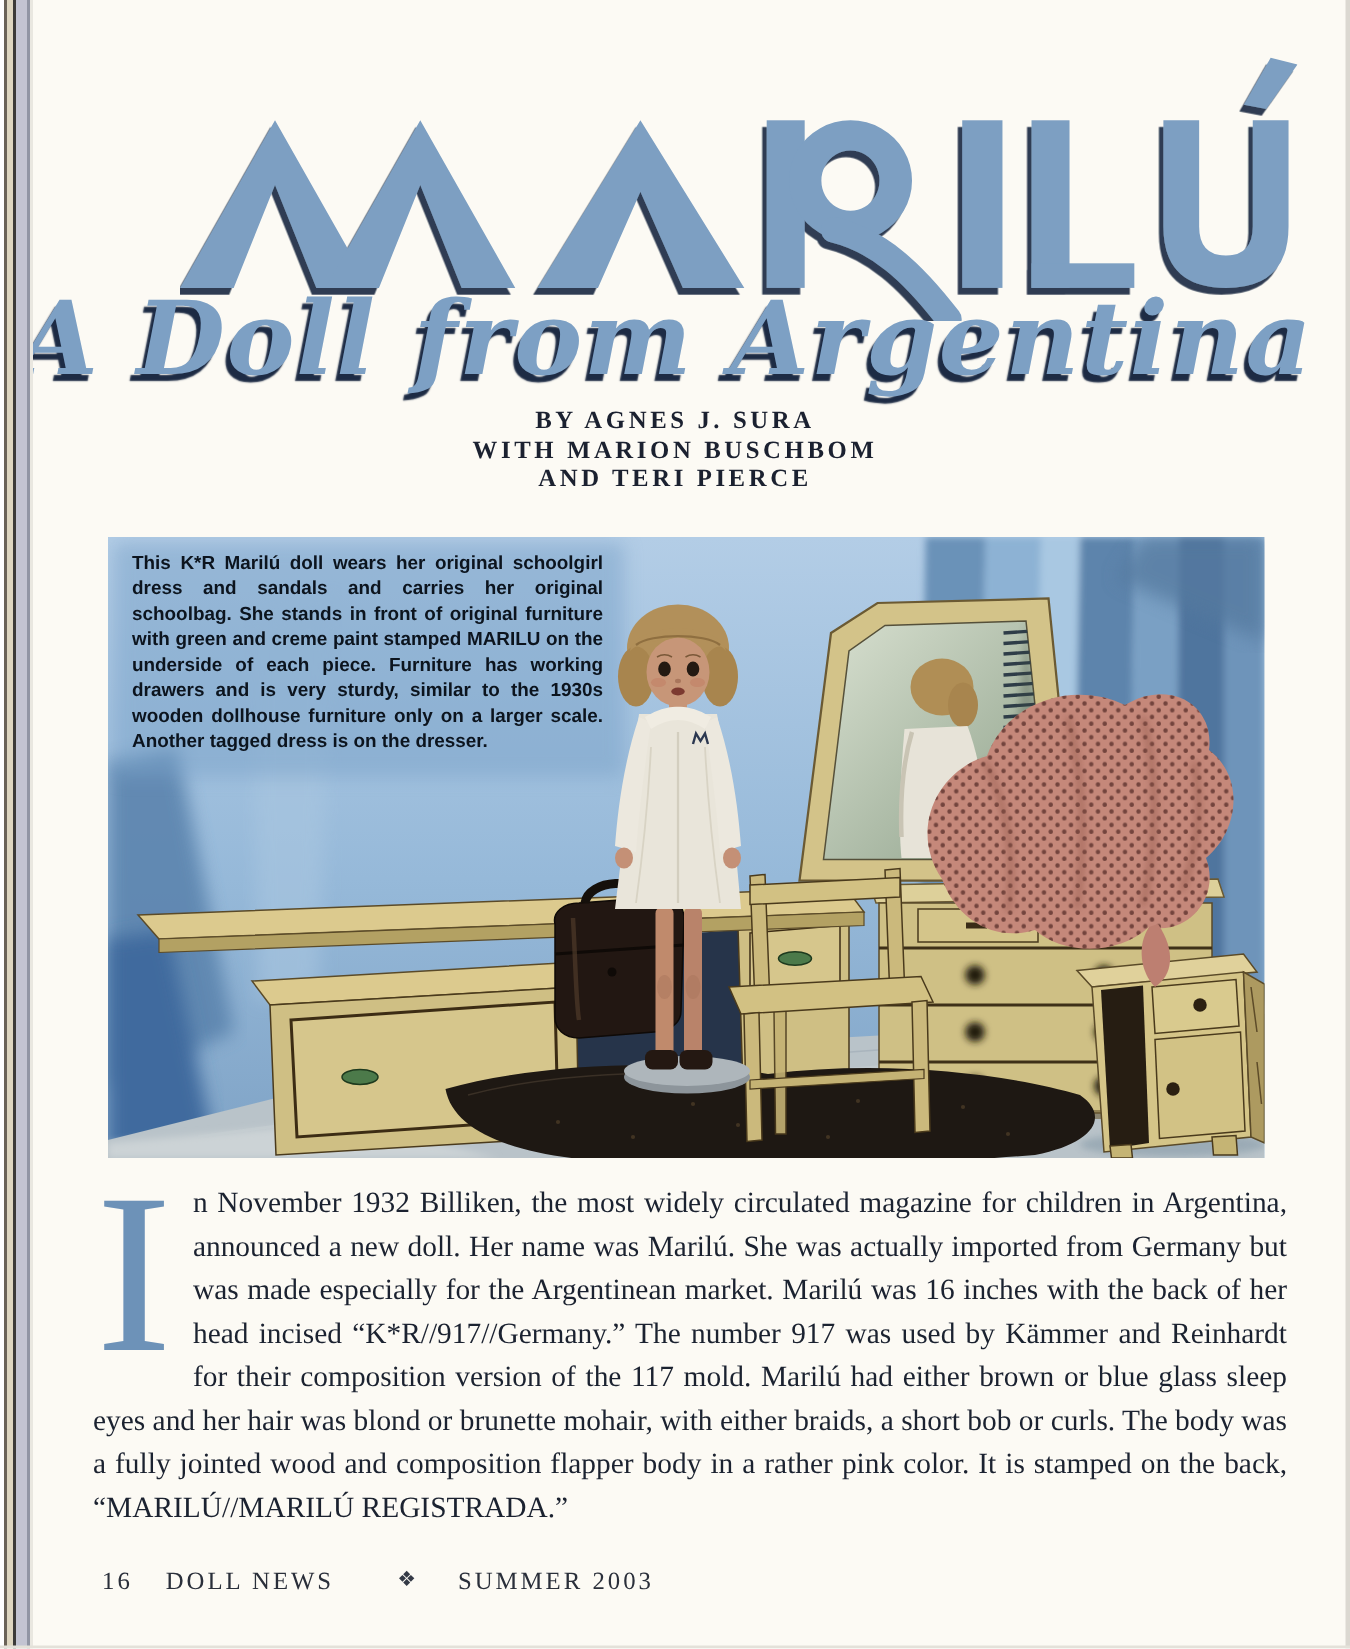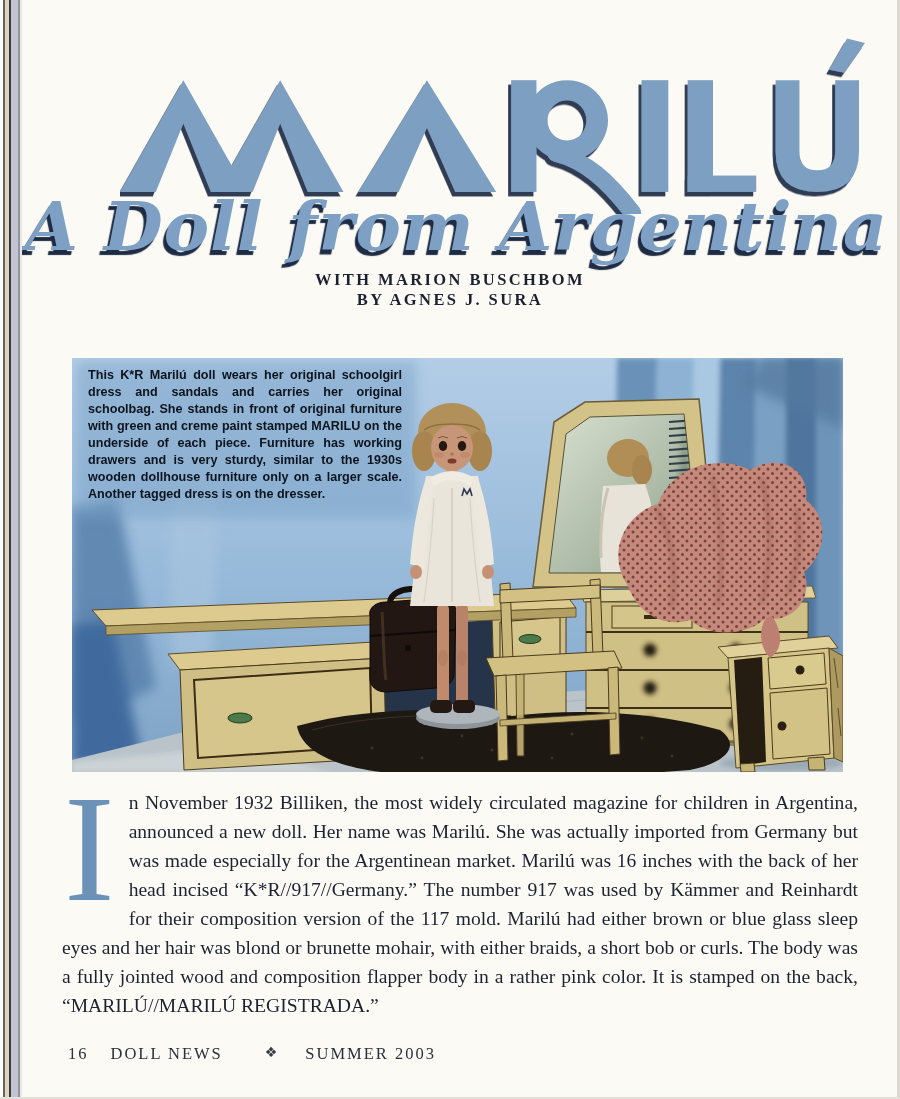--- a/index.html
+++ b/index.html
@@ -10,21 +10,21 @@
   .binding{position:absolute;left:0;top:0;width:22px;height:1099px;
     background:linear-gradient(90deg,#ffffff 0 3px,#6b6358 3px 5px,#ded6c0 5px 9px,
                #3c3b39 9px 11px,#c3c4d2 11px 18px,#9195a4 18px 20px,#e9e7e0 20px 22px);}
   .right-edge{position:absolute;right:0;top:0;width:3px;height:1099px;background:#dbd8d1;}
   .bottom-edge{position:absolute;left:0;bottom:0;width:900px;height:2px;background:#e4e1d9;}
 
   
   .title-wrap{position:absolute;left:120px;top:34px;width:745px;height:180px;}
   .title-wrap svg{display:block;width:745px;height:auto;}
   .sr-only{position:absolute;width:1px;height:1px;overflow:hidden;clip:rect(0 0 0 0);white-space:nowrap;}
-  .subtitle{position:absolute;left:0;top:186px;width:888px;text-align:right;
+  .subtitle{position:absolute;left:0;top:186px;width:888px;text-align:center;
     font-family:"DejaVu Serif",serif;font-style:italic;font-weight:bold;
     font-size:68px;letter-spacing:1px;color:#7da0c4;
     text-shadow:-3px 5px 1px #1d2b44;}
   .byline{position:absolute;left:0;top:270px;width:900px;text-align:center;
     font-family:"Liberation Serif",serif;font-weight:bold;font-size:16.5px;
     letter-spacing:2.4px;line-height:19.5px;color:#1b2130;}
 
   
   .photo{position:absolute;left:72px;top:358px;width:771px;height:298px;margin:0;}
   .photo svg.scene{position:absolute;inset:0;width:771px;height:414px;}
@@ -77,22 +77,23 @@
 
         <path d="M880,0 L880,95 Q880,150 936,150 Q992,150 992,95 L992,0 L960,0 L960,95 Q960,121 936,121 Q912,121 912,95 L912,0 Z"></path>
         <polygon points="952,-14 976,-56 1000,-50 972,-10"></polygon>
       </g>
     </svg>
   </div>
 
   <div class="subtitle">A Doll from Argentina</div>
 
   <div class="byline">
+    <div>BY AGNES J. SURA</div>
     <div>WITH MARION BUSCHBOM</div>
-    <div>BY AGNES J. SURA</div>
+    <div>AND TERI PIERCE</div>
   </div>
 
   <figure class="photo">
     <svg class="scene" viewBox="0 0 771 414" preserveAspectRatio="none" aria-hidden="true">
       <defs>
         <linearGradient id="bgGrad" x1="0" y1="0" x2="0" y2="1">
           <stop offset="0" stop-color="#b3cde6"></stop>
           <stop offset="0.55" stop-color="#96b9d9"></stop>
           <stop offset="1" stop-color="#7fa3c6"></stop>
         </linearGradient>

